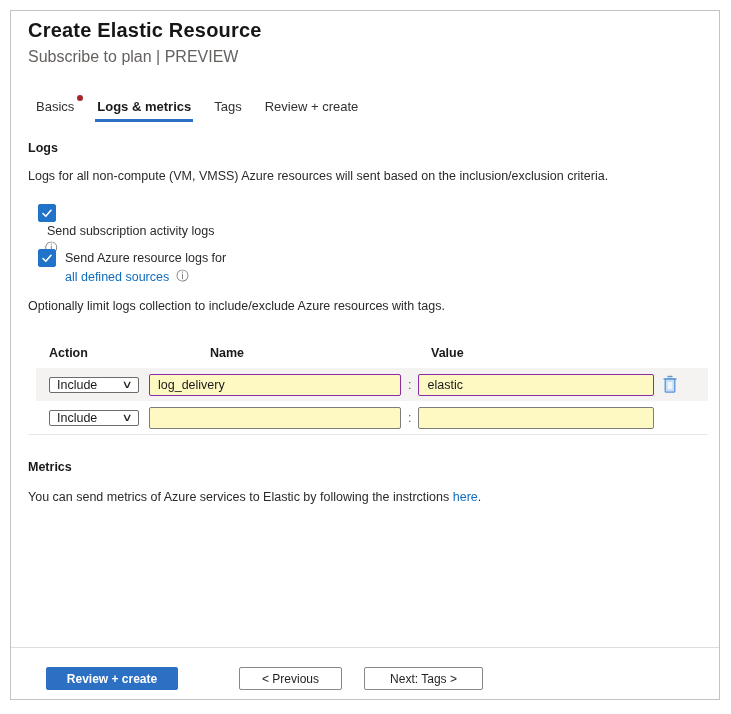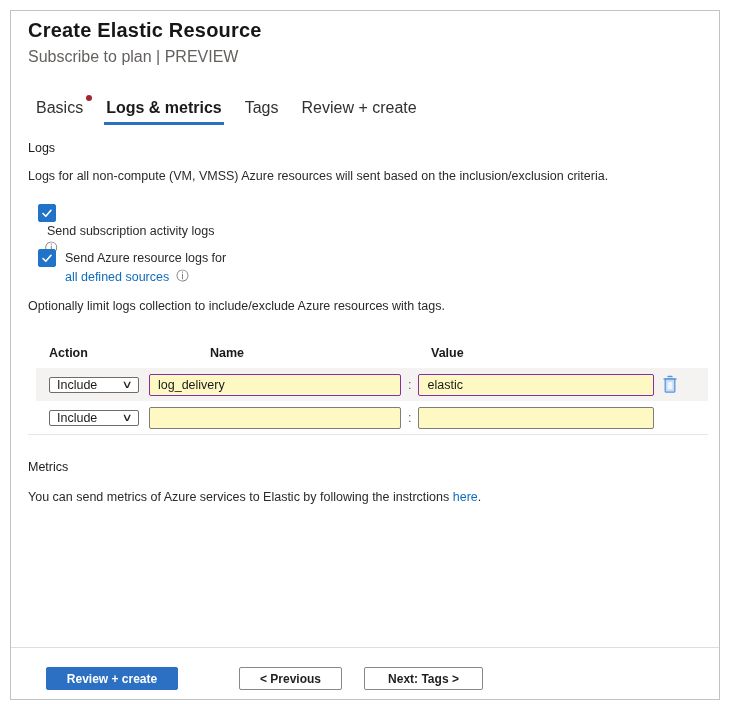--- a/index.html
+++ b/index.html
@@ -2,26 +2,26 @@
 <html><head>
 <meta charset="utf-8">
 <style>
   html,body { margin:0; padding:0; background:#ffffff; }
   .stage { position:relative; width:731px; height:714px; font-family:"Liberation Sans", sans-serif; color:#201f1e; overflow:hidden; }
   .card { position:absolute; left:10px; top:10px; width:708px; height:688px; background:#fff; border:1px solid #c3c3c3; }
 
   .title { position:absolute; left:17px; top:8px; font-size:20px; font-weight:bold; color:#171615; letter-spacing:0.2px; }
   .subtitle { position:absolute; left:17px; top:37px; font-size:16px; color:#64615f; }
 
-  .tabs { position:absolute; left:23px; top:88px; display:flex; gap:19px; font-size:16px; }
+  .tabs { position:absolute; left:23px; top:88px; display:flex; gap:19px; font-size:13px; }
   .tab { position:relative; padding:0 2px 8px 2px; color:#32312f; cursor:pointer; white-space:nowrap; }
   .tab.active { font-weight:bold; color:#1b1a19; border-bottom:3px solid #2b70c2; padding-bottom:5px; }
   .err-dot { position:absolute; right:-7px; top:-4px; width:6px; height:6px; border-radius:50%; background:#a4262c; }
 
-  .h-section { position:absolute; left:17px; font-size:12.5px; font-weight:normal; color:#1b1a19; }
+  .h-section { position:absolute; left:17px; font-size:12.5px; font-weight:bold; color:#1b1a19; }
   .h-logs { top:130px; }
   .h-metrics { top:449px; }
   .para { position:absolute; left:17px; font-size:12.5px; color:#2b2a29; }
   .p-logs { top:158px; }
   .p-tags { top:288px; }
   .p-metrics { top:479px; }
 
   .cb-row { position:absolute; left:27px; display:flex; align-items:flex-start; }
   .cb-row1 { top:193px;flex-direction:column; }
   .cb-row2 { top:238px; }
@@ -49,21 +49,21 @@
   .val-in { width:236px; }
   .colon { margin:0 7px; font-size:12.5px; color:#5f5e5c; }
   .trash-btn { margin-left:8px; background:none; border:none; padding:0; cursor:pointer; display:flex; align-items:center; }
 
   .divider { position:absolute; height:1px; background:#e8e7e6; }
   .div-table { left:17px; top:423px; width:680px; }
   .div-footer { left:0; top:636px; width:708px; background:#dedddc; }
 
   .btn { position:absolute; top:656px; height:23px; box-sizing:border-box; font-family:"Liberation Sans", sans-serif; font-size:12px; border-radius:2px; cursor:pointer; }
   .btn-primary { left:35px; width:132px; background:#2b70c2; border:1px solid #2b70c2; color:#fff; font-weight:bold; }
-  .btn-secondary { background:#fff; border:1px solid #8a8886; color:#201f1e; font-weight:bold; }
+  .btn-secondary { background:#fff; border:1px solid #8a8886; color:#201f1e; font-weight:normal; }
   .btn-prev { left:228px; width:103px; }
   .btn-next { left:353px; width:119px; }
 </style>
 </head>
 <body>
 
 <div class="stage">
   <div class="card">
 
     <div class="title">Create Elastic Resource</div>

